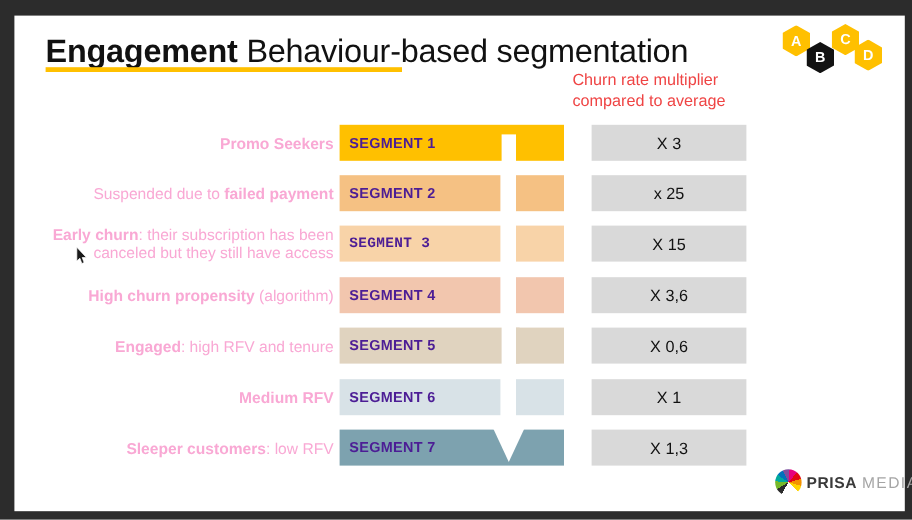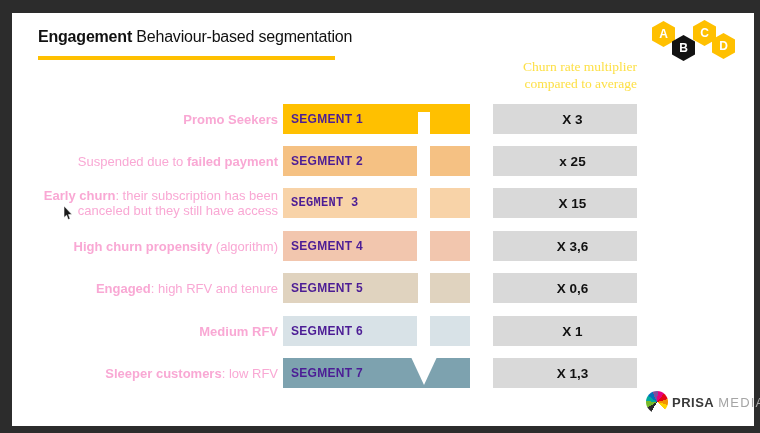--- a/index.html
+++ b/index.html
@@ -8,59 +8,58 @@
     background:#2c2c2c;
     font-family:"Liberation Sans", sans-serif;
   }
   .slide{
     position:absolute;left:12px;top:13px;right:6px;bottom:7px;
     background:#ffffff;
   }
 
   .page-title{
     position:absolute;left:38px;top:28px;
-    font-size:16px;color:#111;letter-spacing:-0.2px;white-space:nowrap;
+    font-size:27px;color:#111;letter-spacing:-0.2px;white-space:nowrap;
   }
   .page-title .tb{font-weight:700;}
   .title-underline{
     position:absolute;left:38px;top:56px;width:297px;height:4px;
   }
 
   .hex{
     position:absolute;width:23px;height:26px;
     clip-path:polygon(50% 0,100% 25%,100% 75%,50% 100%,0 75%,0 25%);
     display:flex;align-items:center;justify-content:center;
     color:#fff;font-weight:700;font-size:12px;
   }
 
   .col-header{
     position:absolute;left:477px;top:58px;width:160px;
-    text-align:right;font-size:13.5px;line-height:17px;color:#fde047;
+    text-align:left;font-size:13.5px;line-height:17px;color:#ef4444;
     white-space:pre-line;
-    font-family:Liberation Serif, serif;
   }
 
   .row-label{
     position:absolute;display:flex;align-items:center;justify-content:flex-end;
     text-align:right;font-size:13px;line-height:15px;color:#f9a8d4;
   }
   .row-label .b{font-weight:700;}
 
   .seg-bar{
     position:absolute;height:30px;
     font-weight:700;font-size:12px;letter-spacing:0.3px;color:#4c1d95;
     line-height:30px;padding-left:8px;box-sizing:border-box;
     white-space:nowrap;overflow:visible;
   }
   .seg-tail{position:absolute;height:30px;}
 
   .mult-box{
     position:absolute;height:30px;background:#d9d9d9;
     display:flex;align-items:center;justify-content:center;
-    font-weight:700;font-size:13.5px;color:#111;padding-left:15px;
+    font-weight:400;font-size:13.5px;color:#111;
   }
 
   .arrow-shaft{
     position:absolute;left:418px;top:112px;width:12px;height:246px;background:#ffffff;
   }
   .arrow-head{
     position:absolute;left:411px;top:357px;width:0;height:0;
     border-left:13px solid transparent;border-right:13px solid transparent;
     border-top:28px solid #ffffff;
   }

